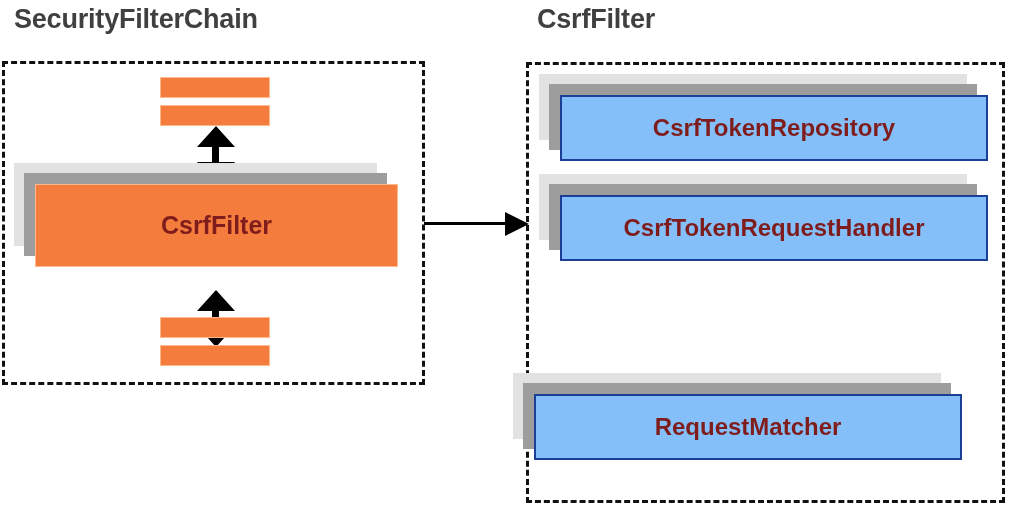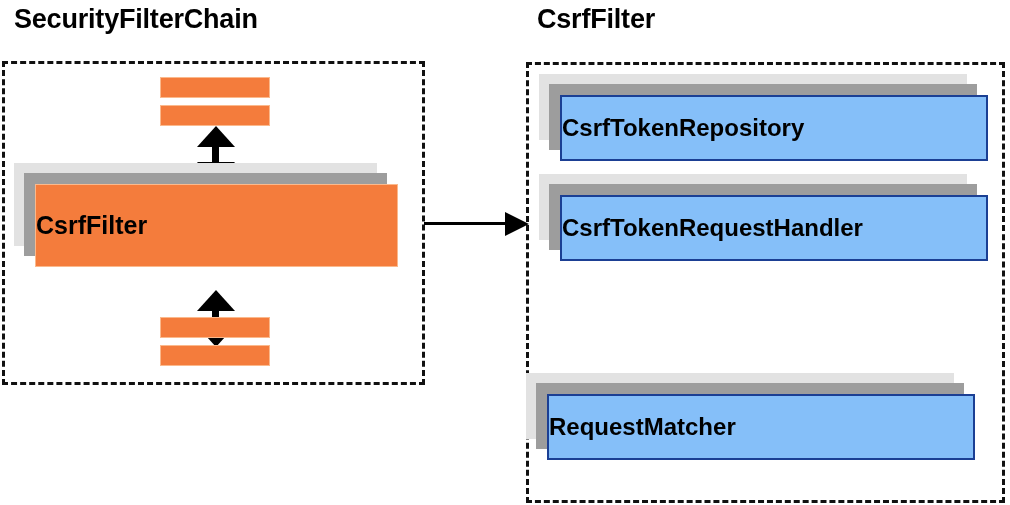--- a/index.html
+++ b/index.html
@@ -19,21 +19,21 @@
     height: 505px;
     background: #ffffff;
     overflow: hidden;
   }
 
   
   .panel-title {
     position: absolute;
     font-size: 27px;
     font-weight: bold;
-    color: #000000;
+    color: #404040;
     letter-spacing: -0.2px;
     white-space: nowrap;
     line-height: 1;
   }
   #title-left  { left: 14px;  top: 6px; }
   #title-right { left: 537px; top: 6px; }
 
   
   .dashed-panel {
     position: absolute;
@@ -78,23 +78,24 @@
   
   .face-blue {
     background: #85bff9;
     border: 2px solid #1b3f94;
   }
 
   .box-label {
     position: absolute;
     left: 0; right: 0; top: 50%;
     transform: translateY(-50%);
+    text-align: center;
     font-size: 24px;
     font-weight: bold;
-    color: #000000;
+    color: #7f1d1d;
     line-height: 1.1;
     white-space: nowrap;
   }
   .box-label.big { font-size: 25px; }
 
   
   .orange-bar {
     position: absolute;
     background: #f47c3c;
     border: 1px solid #fbb98c;
@@ -201,21 +202,21 @@
 
   <div class="shadow-box" style="left:539px; top:174px; width:428px; height:66px;padding-left:16px;">
     <div class="shadow-far"></div>
     <div class="shadow-near"></div>
     <div class="face face-blue">
       <div class="box-label">CsrfTokenRequestHandler</div>
     </div>
   </div>
 
 
-  <div class="shadow-box" style="left:526px; top:373px; width:428px; height:66px;padding-left:20px;">
+  <div class="shadow-box" style="left:513px; top:373px; width:428px; height:66px;padding-left:20px;">
     <div class="shadow-far"></div>
     <div class="shadow-near"></div>
     <div class="face face-blue">
       <div class="box-label">RequestMatcher</div>
     </div>
   </div>
 
 </div>
 
 </body></html>

